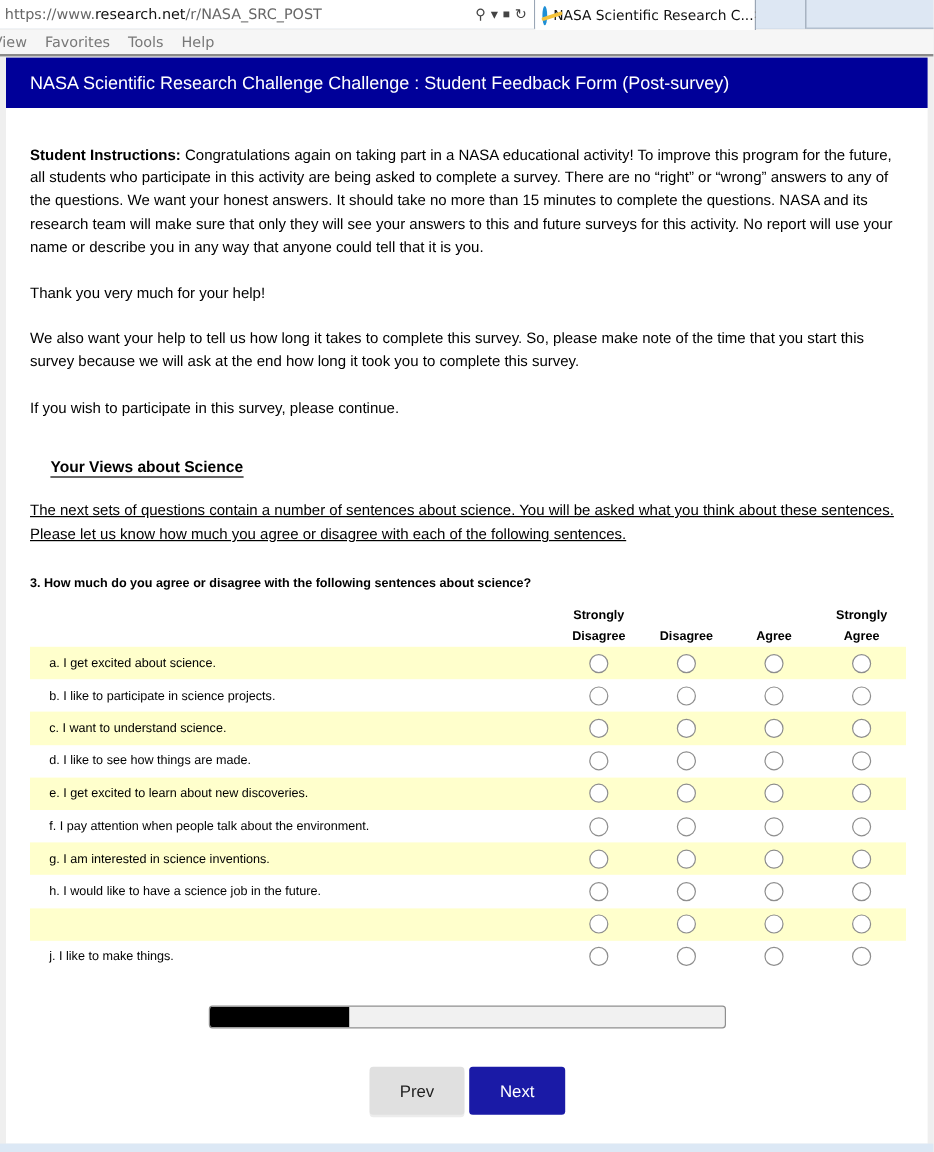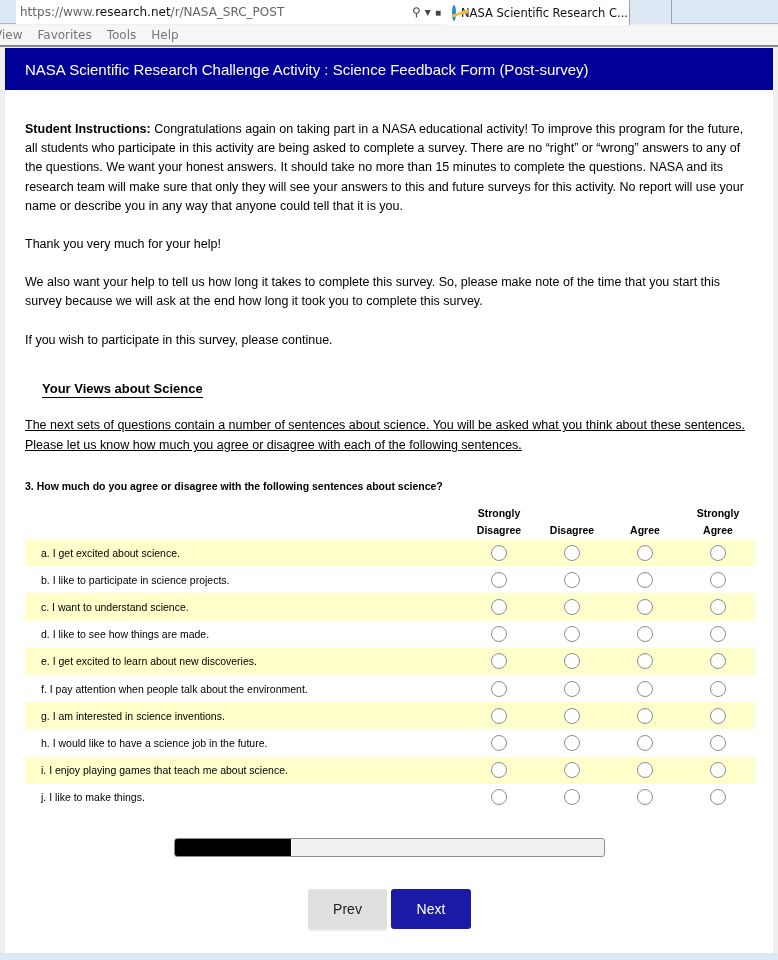--- a/index.html
+++ b/index.html
@@ -1,21 +1,21 @@
 <!DOCTYPE html>
 <html><head>
   <meta charset="utf-8">
   <style>
     * { box-sizing: border-box; margin: 0; padding: 0; }
     html, body { width: 778px; height: 960px; overflow: hidden; background: #efefef; }
     body { font-family: "Liberation Sans", sans-serif; color: #000; position: relative; }
 
     
     .chrome-top { position: absolute; left: 0; top: 0; width: 778px; height: 24px; background: #dde7f3; border-bottom: 1px solid #a9b6c6; }
-    .address-bar { position: absolute; left: 16px; top: 0; width: 446px; height: 24px; background: #fff; border-right: 1px solid #9aa6b5; display: flex; align-items: center; }
+    .address-bar { position: absolute; left: 0; top: 0; width: 446px; height: 24px; background: #fff; border-right: 1px solid #9aa6b5; display: flex; align-items: center; }
     .url { font-family: "DejaVu Sans", sans-serif; font-size: 12px; padding-left: 4px; color: #666; white-space: nowrap; flex: 1; }
     .url .strong { color: #111; }
     .addr-icons { display: flex; align-items: center; gap: 4px; padding-right: 6px; color: #444; font-size: 12px; }
     .addr-icons span { display: inline-block; }
     .tab { position: absolute; left: 446px; top: 0; width: 184px; height: 25px; background: #fff; border-right: 1px solid #9aa6b5; display: flex; align-items: center; padding-left: 6px; }
     .tab-icon { width: 16px; height: 16px; border-radius: 50%; border: 2px solid #1e8fd6; position: relative; margin-right: 5px; }
     .tab-icon::after { content: ""; position: absolute; left: -3px; top: 5px; width: 18px; height: 3px; background: #f5c33b; transform: rotate(-18deg); border-radius: 2px; }
     .tab-title { font-family: "DejaVu Sans", sans-serif; font-size: 11.5px; color: #111; white-space: nowrap; }
     .tab-close { margin-left: auto; margin-right: 6px; color: #888; font-size: 13px; }
     .tab-new { position: absolute; left: 630px; top: 0; width: 42px; height: 24px; border-right: 1px solid #9aa6b5; background: #dde7f3; }
@@ -77,21 +77,21 @@
 </div>
 <div class="menubar">
   <span class="menu-item first">View</span>
   <span class="menu-item">Favorites</span>
   <span class="menu-item">Tools</span>
   <span class="menu-item">Help</span>
 </div>
 
 <div class="page">
   <div class="header-bar">
-    <span class="header-title">NASA Scientific Research Challenge Activity : Science Feedback Form (Post-survey)</span>
+    <span class="header-title">NASA Scientific Research Challenge Challenge : Student Feedback Form (Post-survey)</span>
   </div>
 
   <div class="instructions">
     <p><span class="bold">Student Instructions:</span><span> Congratulations again on taking part in a NASA educational activity! To improve this program for the future, all students who participate in this activity are being asked to complete a survey. There are no “right” or “wrong” answers to any of the questions.  We want your honest answers. It should take no more than 15 minutes to complete the questions. NASA and its research team will make sure that only they will see your answers to this and future surveys for this activity.  No report will use your name or describe you in any way that anyone could tell that it is you.</span></p>
     <p>Thank you very much for your help!</p>
     <p>We also want your help to tell us how long it takes to complete this survey. So, please make note of the time that you start this survey because we will ask at the end how long it took you to complete this survey.</p>
     <p>If you wish to participate in this survey, please continue.</p>
   </div>
 
   <div class="section-title">Your Views about Science</div>
@@ -167,21 +167,20 @@
           <span class="radio" style="left: 685px;"></span>
         </div>
         <div class="matrix-row">
           <span class="row-label">h. I would like to have a science job in the future.</span>
           <span class="radio" style="left: 466px;"></span>
           <span class="radio" style="left: 539px;"></span>
           <span class="radio" style="left: 612px;"></span>
           <span class="radio" style="left: 685px;"></span>
         </div>
         <div class="matrix-row alt">
-          <span class="row-label">i. I enjoy playing games that teach me about science.</span>
           <span class="radio" style="left: 466px;"></span>
           <span class="radio" style="left: 539px;"></span>
           <span class="radio" style="left: 612px;"></span>
           <span class="radio" style="left: 685px;"></span>
         </div>
         <div class="matrix-row">
           <span class="row-label">j. I like to make things.</span>
           <span class="radio" style="left: 466px;"></span>
           <span class="radio" style="left: 539px;"></span>
           <span class="radio" style="left: 612px;"></span>

